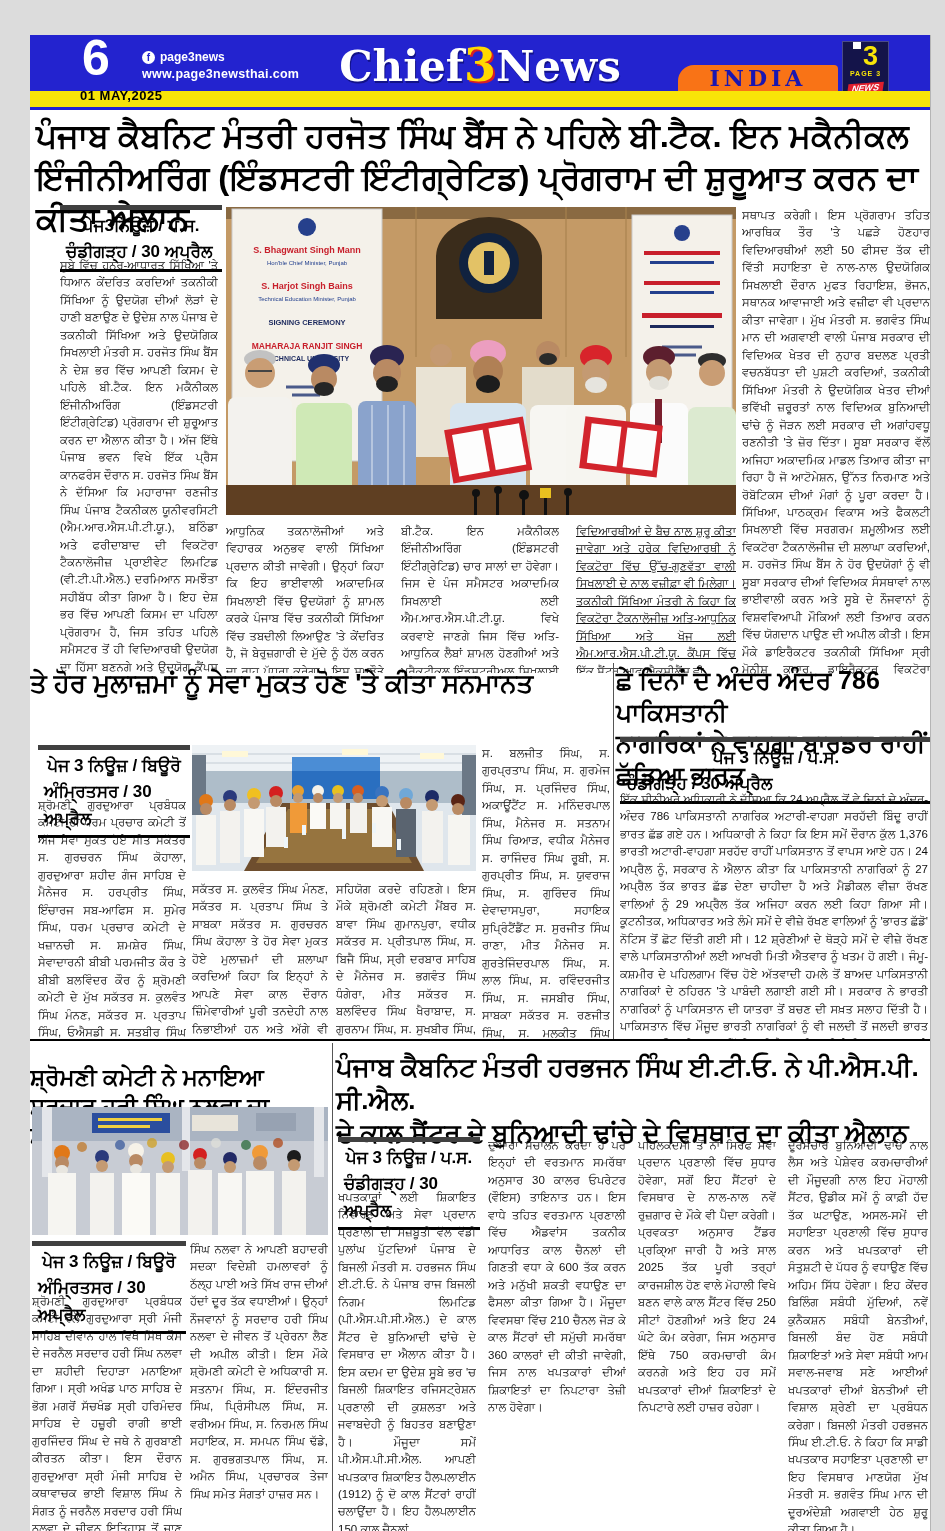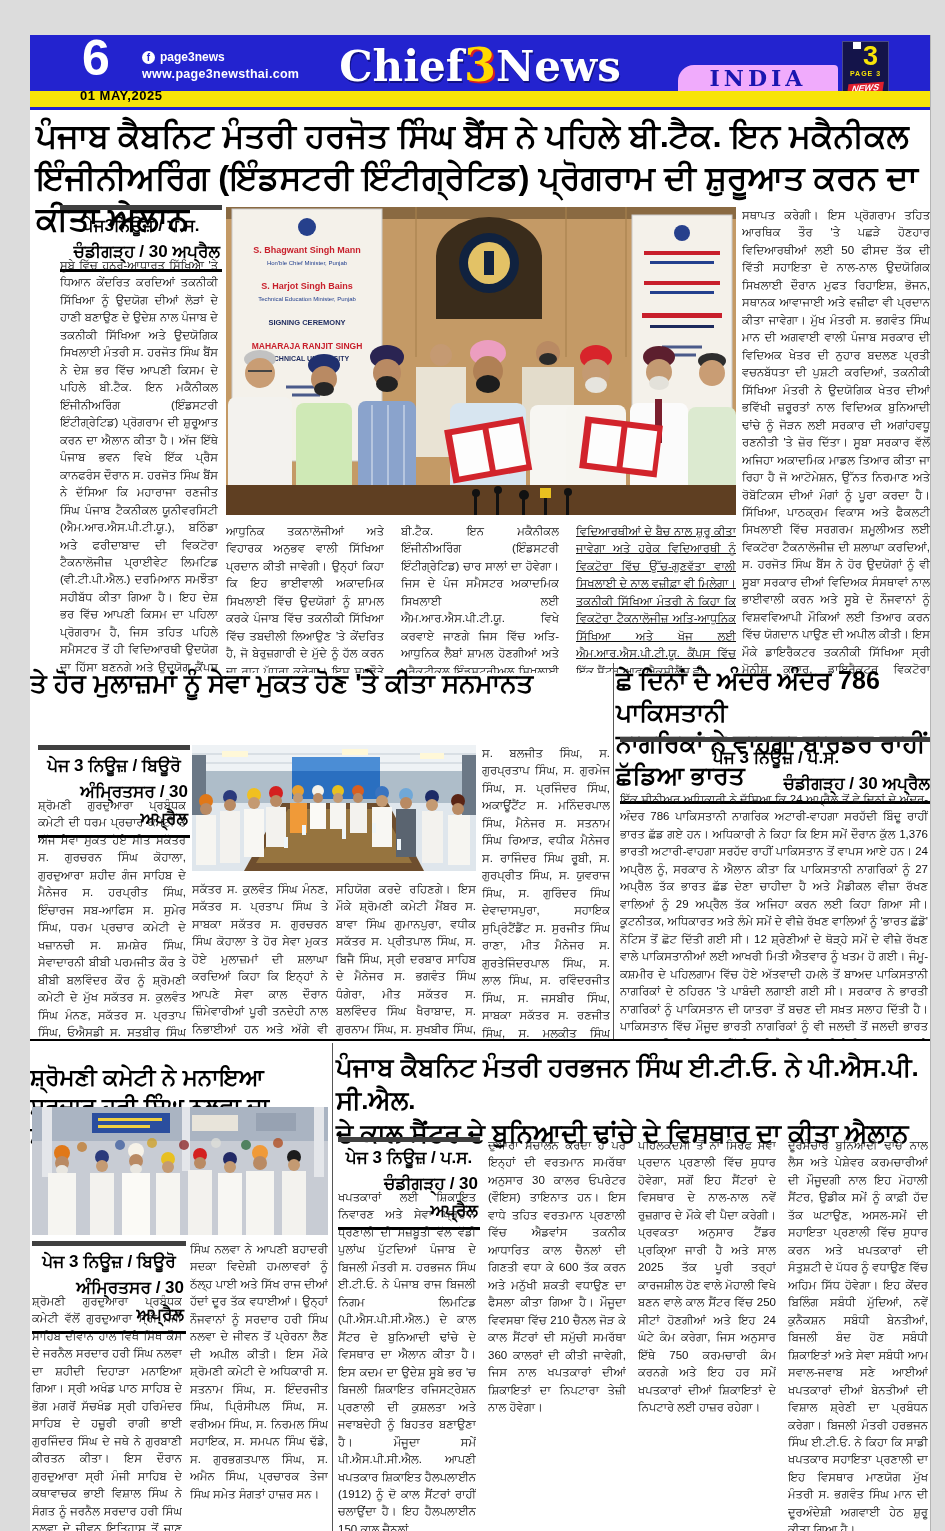--- a/index.html
+++ b/index.html
@@ -10,21 +10,21 @@
   
   .banner{left:0;top:0;width:900px;height:56px;background:#2323cf;}
   .num6{left:52px;top:-6px;font-size:50px;font-weight:bold;color:#ffffff;}
   .fbrow{left:112px;top:15px;color:#ffffff;font-size:12px;font-weight:bold;display:flex;align-items:center;gap:5px;}
   .fbdot{width:13px;height:13px;border-radius:50%;background:#ffffff;color:#2323cf;font-size:10px;
     font-weight:bold;text-align:center;line-height:13px;display:inline-block;}
   .site{left:112px;top:32px;color:#ffffff;font-size:12.5px;font-weight:bold;letter-spacing:.3px;}
   .logo{left:0;top:3px;width:900px;text-align:center;font-family:"DejaVu Serif","Liberation Serif",serif;
     font-weight:bold;font-size:42px;color:#ffffff;text-shadow:1px 2px 0 #121288;}
   .logo .l3{color:#ffd900;text-shadow:2px 2px 0 #d81f26;font-size:46px;}
-  .indiatab{left:648px;top:30px;width:160px;height:26px;background:#f0abfc;border-radius:16px 4px 0 0;
+  .indiatab{left:648px;top:30px;width:160px;height:26px;background:#f97316;border-radius:16px 4px 0 0;
     text-align:center;font-family:"DejaVu Serif","Liberation Serif",serif;font-weight:bold;font-size:22px;
     color:#1a16b0;letter-spacing:4px;line-height:27px;}
   .badge{left:812px;top:6px;width:45px;height:62px;background:#14144a;border:1px solid #4a4a8a;text-align:center;}
   .badge .b3{color:#f8e408;font-size:27px;font-weight:bold;line-height:28px;display:block;}
   .badge .b3::before{content:"";display:inline-block;width:8px;height:7px;background:#ffffff;margin-right:2px;vertical-align:top;}
   .badge .bp{color:#f8e408;font-size:7px;font-weight:bold;letter-spacing:1px;display:block;}
   .badge .bn{display:inline-block;background:#e01f2d;color:#ffffff;font-size:9px;font-style:italic;
     font-weight:bold;transform:skewX(-12deg) rotate(-4deg);padding:0 4px;margin-top:2px;}
   .datebar{left:0;top:56px;width:900px;height:16px;background:#f8e408;}
   .date{left:50px;top:52px;font-size:13px;font-weight:bold;color:#000;line-height:17px;letter-spacing:.5px;}
@@ -34,21 +34,21 @@
   .hl span{display:block;}
   .hl1{left:6px;top:80px;width:888px;font-size:33px;}
   .hl2{left:0;top:632px;width:578px;font-size:26px;}
   .hl3{left:586px;top:630px;width:314px;font-size:25px;}
   .hl4{left:0;top:1010px;width:300px;font-size:23px;margin-top:18px;}
   .hl5{left:306px;top:1008px;width:594px;font-size:26px;margin-top:8px;}
   
   .dateline{position:absolute;border-top:5px solid #404040;border-bottom:3px solid #000;
     font-weight:bold;font-size:17px;padding:3px 2px;line-height:1.55;}
   .dateline .l1{display:block;text-align:center;}
-  .dateline .l2{display:block;text-align:right;padding-left:4px;}
+  .dateline .l2{display:block;text-align:left;padding-left:4px;}
   .col{position:absolute;font-size:11.5px;line-height:1.52;text-align:justify;color:#101010;overflow:hidden;}
   .vr{position:absolute;width:1px;background:#555;}
   .hr{position:absolute;height:2px;background:#000;}
   .ph{position:absolute;overflow:hidden;}
   svg{display:block;}
   .bt-red{fill:#c81f2b;font-weight:bold;}
   .bt-blue{fill:#23408e;}
   .bt-navy{fill:#1c2a5e;font-weight:bold;}
 </style>
 </head>

